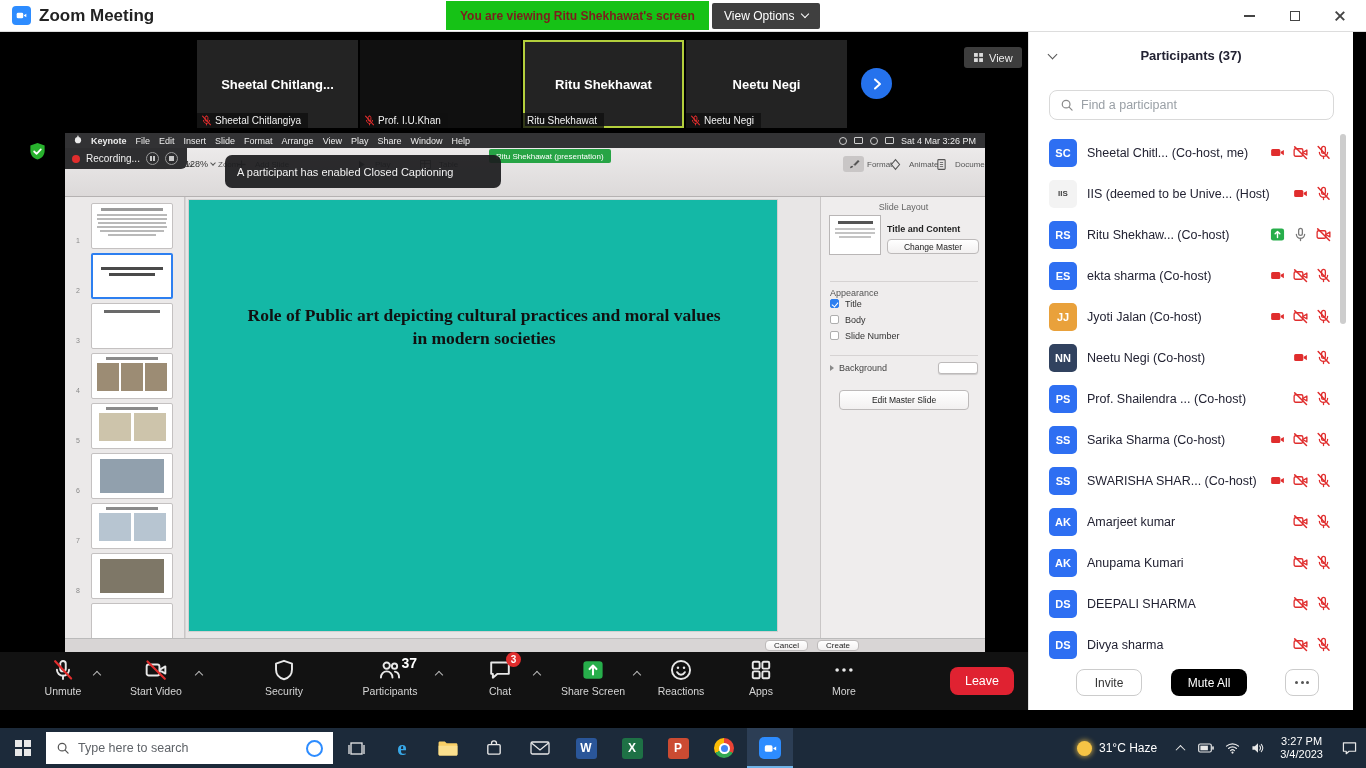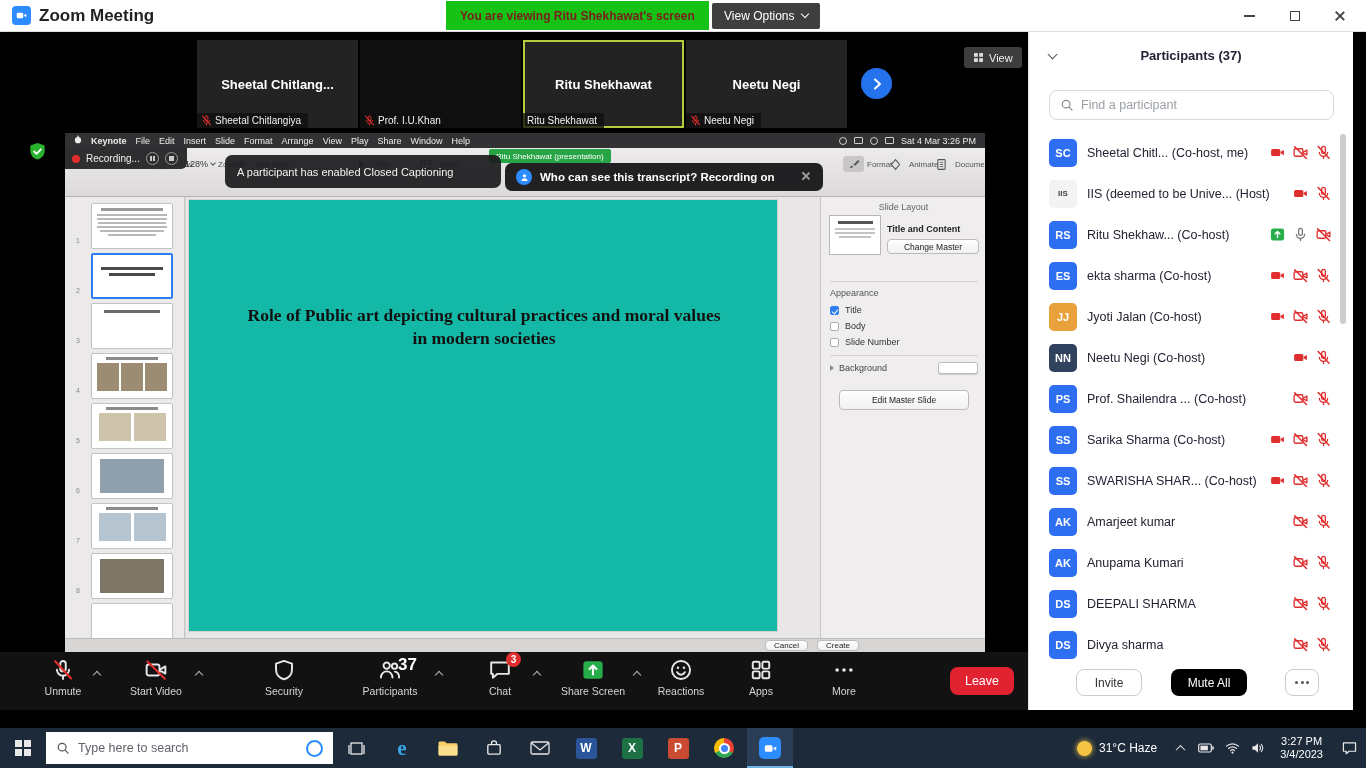--- a/index.html
+++ b/index.html
@@ -70,38 +70,38 @@
 .slide{position:absolute;left:2px;top:2px;width:590px;height:433px;background:#14b8a6;border:1px solid #d2d0d0}
 .slide-title{position:absolute;left:55px;top:104px;width:480px;text-align:center;font-family:"Liberation Serif",serif;font-weight:700;font-size:17.5px;color:#111;line-height:1.32}
 .kn-insp{position:absolute;left:755px;top:64px;width:165px;height:441px;background:#efeded;border-left:1px solid #c9c6c6;color:#333}
 .insp-title{position:absolute;left:0;top:5px;width:165px;text-align:center;font-size:9px;color:#666}
 .insp-prev{position:absolute;left:8px;top:18px;width:52px;height:40px;background:#fff;border:1px solid #b9b6b6}
 .insp-name{position:absolute;left:66px;top:27px;font-size:9px;font-weight:700;color:#222;white-space:nowrap}
 .kn-btn{background:linear-gradient(#fff,#f2f0f0);border:1px solid #bdbaba;border-radius:4px;font-size:8.5px;color:#222;display:flex;align-items:center;justify-content:center;cursor:pointer}
 .insp-cm{position:absolute;left:66px;top:42px;width:92px;height:15px}
 .insp-app{position:absolute;left:9px;top:84px;font-size:9px;color:#555;border-top:1px solid #d6d3d3;width:148px;padding-top:6px}
 #insp-options{position:absolute;left:9px;top:102px}
-.cbrow{display:flex;align-items:flex-end;gap:6px;height:16px;font-size:9px;color:#333;cursor:pointer}
+.cbrow{display:flex;align-items:flex-start;gap:6px;height:16px;font-size:9px;color:#333;cursor:pointer}
 .cb{width:9px;height:9px;border:1px solid #aeaeae;border-radius:2px;background:#fff;position:relative}
 .cb.on{background:#2d7ff0;border-color:#2d7ff0}
 .cb.on::after{content:'';position:absolute;left:2.4px;top:.6px;width:3px;height:5px;border-right:1.4px solid #fff;border-bottom:1.4px solid #fff;transform:rotate(40deg)}
 .insp-bg{position:absolute;left:9px;top:158px;width:148px;display:flex;align-items:center;gap:5px;font-size:9px;color:#444;border-top:1px solid #d6d3d3;padding-top:6px}
 .tri{width:0;height:0;border-top:3.5px solid transparent;border-bottom:3.5px solid transparent;border-left:4.5px solid #8a8a8a}
 .color-well{margin-left:auto;width:40px;height:12px;background:#fff;border:1px solid #bdbaba;border-radius:3px;box-shadow:0 1px 1px rgba(0,0,0,.15);cursor:pointer}
 .insp-em{position:absolute;left:18px;top:193px;width:130px;height:20px}
 .kn-bottom{position:absolute;left:0;top:505px;width:920px;height:14px;background:#d8d5d5;border-top:1px solid #bbb}
 .kb-btn{position:absolute;top:1px;height:11px;font-size:8px;padding:0 8px}
 
 
 #bottom-toolbar{position:absolute;left:0;top:652px;width:1028px;height:58px;background:#121212;z-index:20}
 .zbtn{position:absolute;top:6px;display:flex;flex-direction:column;align-items:center;cursor:pointer}
 .zbtn .zicon{position:relative;height:24px;display:flex;align-items:center;justify-content:center}
 .zbtn .zlabel{margin-top:3px;font-size:10.5px;color:#d4d4d4;white-space:nowrap}
 .zbtn .chev{position:absolute;top:6px}
-.badge-plain{position:absolute;top:-3px;font-size:17px;color:#fff;font-weight:700}
+.badge-plain{position:absolute;top:-3px;font-size:14px;color:#fff;font-weight:700}
 .badge-red{position:absolute;top:-6px;min-width:15px;height:15px;border-radius:8px;background:#e02d2d;color:#fff;font-size:10px;font-weight:700;display:flex;align-items:center;justify-content:center;padding:0 3px}
 .leave-btn{position:absolute;left:950px;top:15px;width:64px;height:28px;background:#e02231;border-radius:8px;color:#fff;font-size:12.5px;display:flex;align-items:center;justify-content:center;cursor:pointer}
 
 
 .panel{position:absolute;left:1028px;top:32px;width:325px;height:678px;background:#fff;border-left:1px solid #e2e2e2;z-index:15;color:#232333}
 .p-header{position:relative;height:46px;display:flex;align-items:center;justify-content:center;font-weight:700;font-size:13px}
 .p-header .pcaret{position:absolute;left:20px;top:19px;width:7px;height:7px;border-right:1.6px solid #555;border-bottom:1.6px solid #555;transform:rotate(45deg);cursor:pointer}
 .p-search{position:absolute;left:20px;top:58px;width:285px;height:30px;border:1px solid #d9d9d9;border-radius:8px;display:flex;align-items:center;gap:7px;padding:0 10px;background:#fff}
 .p-search input{border:none;outline:none;flex:1;font-size:12.5px;color:#333;font-family:inherit;background:transparent}
 .p-search input::placeholder{color:#9aa0a6}
@@ -333,32 +333,20 @@
       </div>
 
     <div class="rec-pill">
       <span class="rec-dot"></span>
       <span>Recording...</span>
       <span class="rc-btn rc-pause"></span>
       <span class="rc-btn rc-stop"></span>
     </div>
     <div class="ptag">Ritu Shekhawat (presentation)</div>
     <div class="cc1">A participant has enabled Closed Captioning</div>
-    <div class="cc2">
-      <span class="cc2-ic">
-        <svg width="9" height="9" viewBox="0 0 16 16">
-            <circle cx="8" cy="5" r="3" fill="#fff"></circle>
-            <path d="M2.5 14c.6-3 2.9-4.6 5.5-4.6s4.9 1.6 5.5 4.6z" fill="#fff"></path>
-          </svg>
-      </span>
-      <span>Who can see this transcript? Recording on</span>
-      <span class="xwrap">
-          <span class="xmark lt"></span>
-        </span>
-    </div>
 
     <div class="kn-nav" id="kn-nav">
         <span class="thumb-num" style="top:40px">1</span>
         <div class="thumb" style="top:6px">
           <div style="height:3px;background:#9a9a9a;margin:4px auto 0;width:78%"></div>
           <div style="height:2px;background:#b9b9b9;margin:3px auto 0;width:88%"></div>
           <div style="height:2px;background:#b9b9b9;margin:2px auto 0;width:88%"></div>
           <div style="height:2px;background:#b9b9b9;margin:2px auto 0;width:84%"></div>
           <div style="height:2px;background:#b9b9b9;margin:2px auto 0;width:88%"></div>
           <div style="height:2px;background:#b9b9b9;margin:2px auto 0;width:80%"></div>

